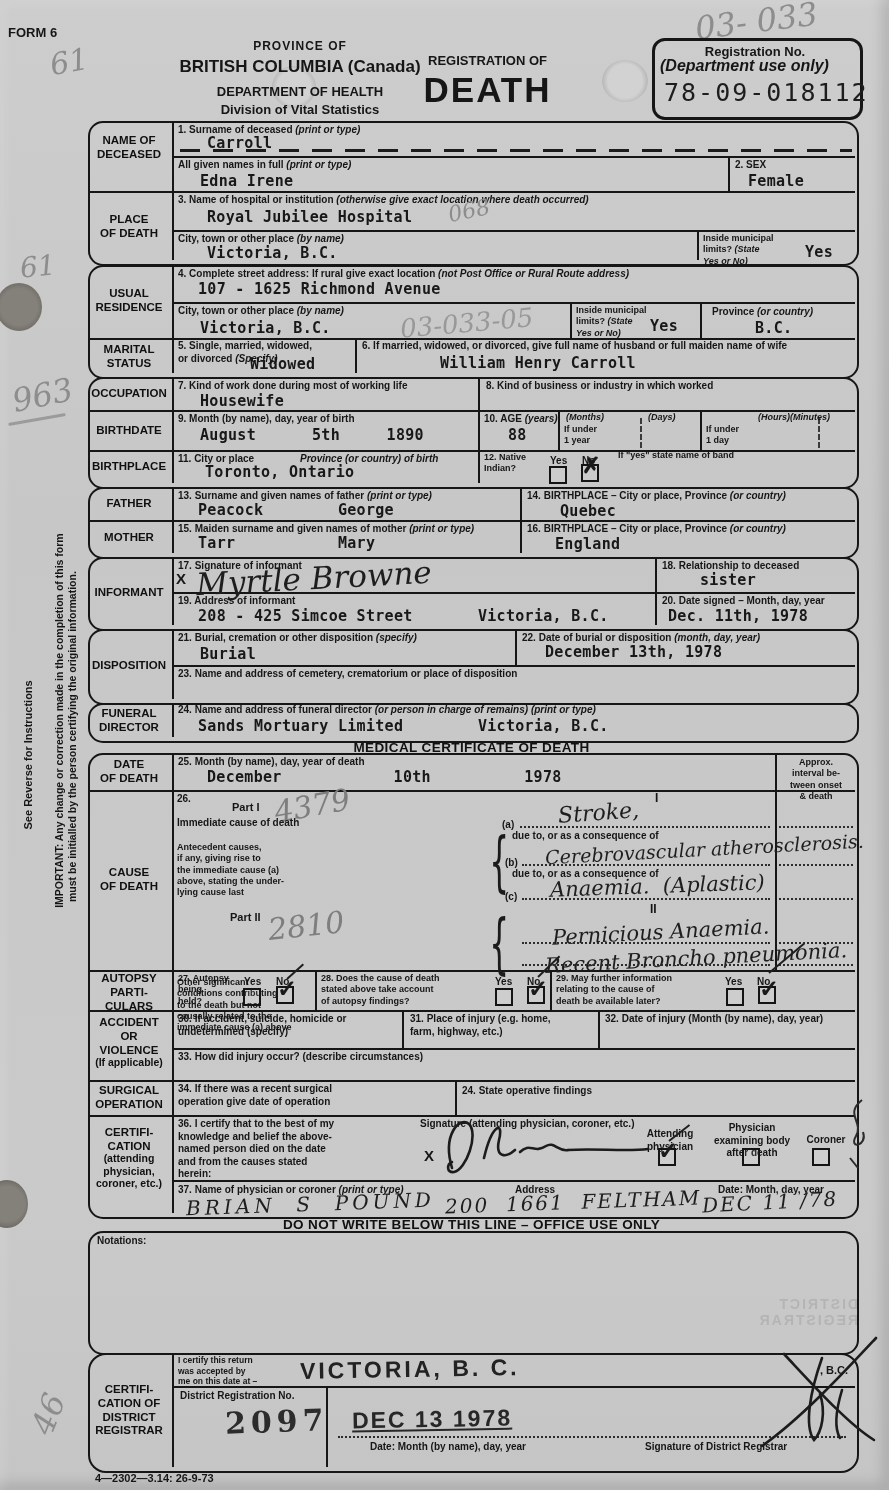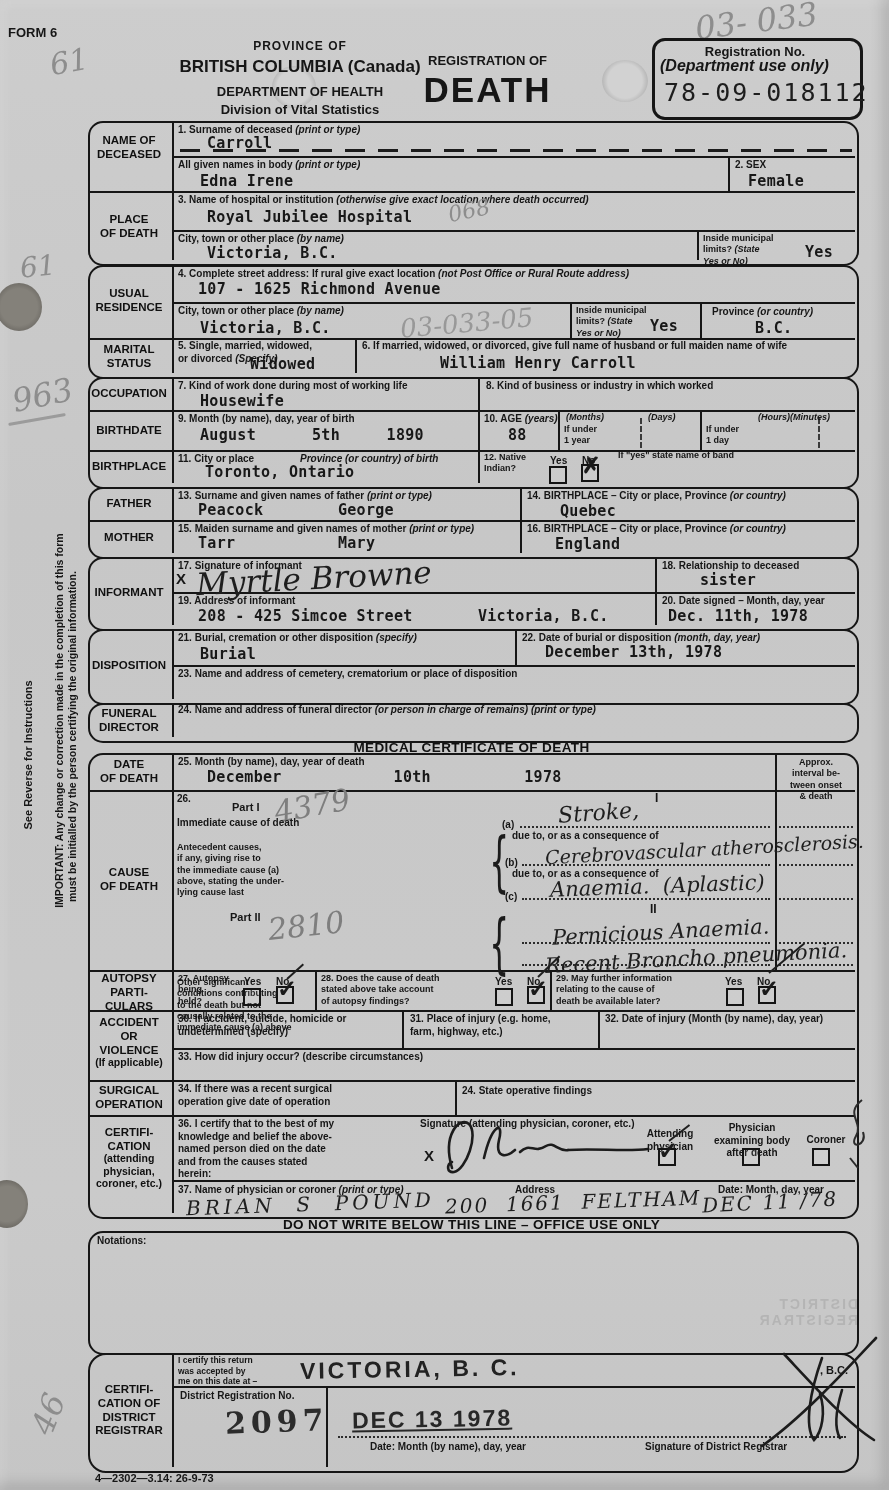--- a/index.html
+++ b/index.html
@@ -72,21 +72,21 @@
   <div class="hl" style="left:172px;top:230px;width:683px;"></div>
   <div class="vl" style="left:728px;top:156px;height:35px;"></div>
   <div class="vl" style="left:697px;top:230px;height:30px;"></div>
   <div class="a side" style="left:88px;top:134px;width:82px;">NAME OF
 DECEASED</div>
   <div class="a side" style="left:88px;top:213px;width:82px;">PLACE
 OF DEATH</div>
   <div class="a lab" style="left:178px;top:124px;"><span>1. Surname of deceased </span><span class="note">(print or type)</span></div>
   <div class="a typed" style="left:207px;top:134px;">Carroll</div>
   <div class="dash" style="left:180px;top:149px;width:672px;"></div>
-  <div class="a lab" style="left:178px;top:159px;"><span>All given names in body </span><span class="note">(print or type)</span></div>
+  <div class="a lab" style="left:178px;top:159px;"><span>All given names in full </span><span class="note">(print or type)</span></div>
   <div class="a typed" style="left:200px;top:172px;">Edna Irene</div>
   <div class="a lab" style="left:735px;top:159px;">2. SEX</div>
   <div class="a typed" style="left:748px;top:172px;">Female</div>
   <div class="a lab" style="left:178px;top:194px;"><span>3. Name of hospital or institution </span><span class="note">(otherwise give exact location where death occurred)</span></div>
   <div class="a typed" style="left:207px;top:208px;">Royal Jubilee Hospital</div>
   <div class="a pencil" style="left:448px;top:198px;font-size:22px;transform:rotate(-12deg);">068</div>
   <div class="a lab" style="left:178px;top:233px;"><span>City, town or other place </span><span class="note">(by name)</span></div>
   <div class="a typed" style="left:207px;top:244px;">Victoria, B.C.</div>
   <div class="a lab s9 pre" style="left:703px;top:233px;width:92px;"><span>Inside municipal
 limits? </span><span class="note">(State
@@ -200,20 +200,21 @@
   <div class="a typed" style="left:200px;top:645px;">Burial</div>
   <div class="a lab" style="left:522px;top:632px;"><span>22. Date of burial or disposition </span><span class="note">(month, day, year)</span></div>
   <div class="a typed" style="left:545px;top:643px;">December 13th, 1978</div>
   <div class="a lab" style="left:178px;top:668px;">23. Name and address of cemetery, crematorium or place of disposition</div>
 
   <div class="sec" style="left:88px;top:703px;width:767px;height:36px;"></div>
   <div class="vl" style="left:172px;top:705px;height:32px;"></div>
   <div class="a side" style="left:88px;top:707px;width:82px;">FUNERAL
 DIRECTOR</div>
   <div class="a lab" style="left:178px;top:704px;"><span>24. Name and address of funeral director </span><span class="note">(or person in charge of remains) (print or type)</span></div>
+  <div class="a typed" style="left:198px;top:717px;">Sands Mortuary Limited        Victoria, B.C.</div>
 
   <div class="a banner" style="left:88px;top:740px;width:767px;">MEDICAL CERTIFICATE OF DEATH</div>
 
   <div class="sec" style="left:88px;top:753px;width:767px;height:462px;"></div>
   <div class="vl" style="left:172px;top:755px;height:458px;"></div>
   <div class="vl" style="left:775px;top:755px;height:215px;"></div>
   <div class="hl" style="left:90px;top:790px;width:765px;"></div>
   <div class="hl" style="left:90px;top:970px;width:765px;"></div>
   <div class="hl" style="left:90px;top:1010px;width:765px;"></div>
   <div class="hl" style="left:172px;top:1048px;width:683px;"></div>

